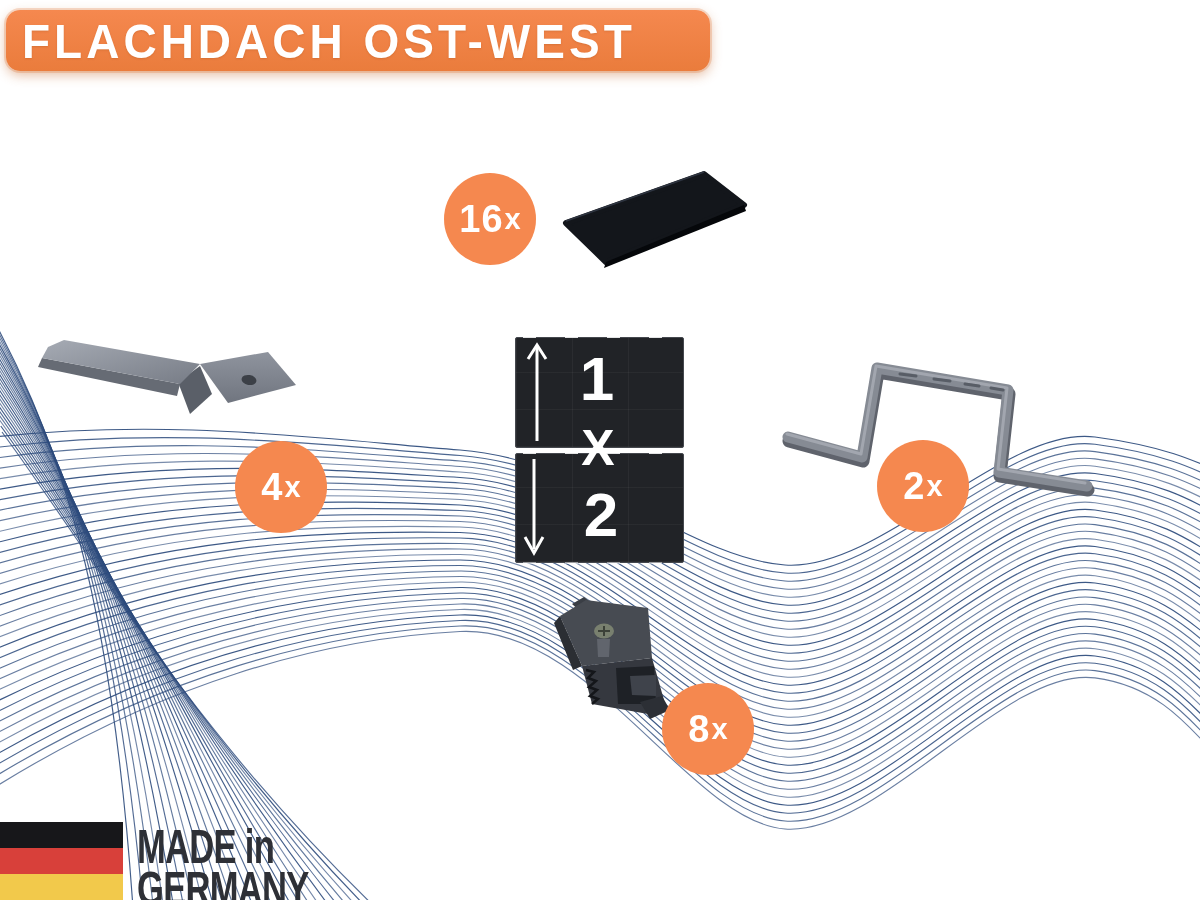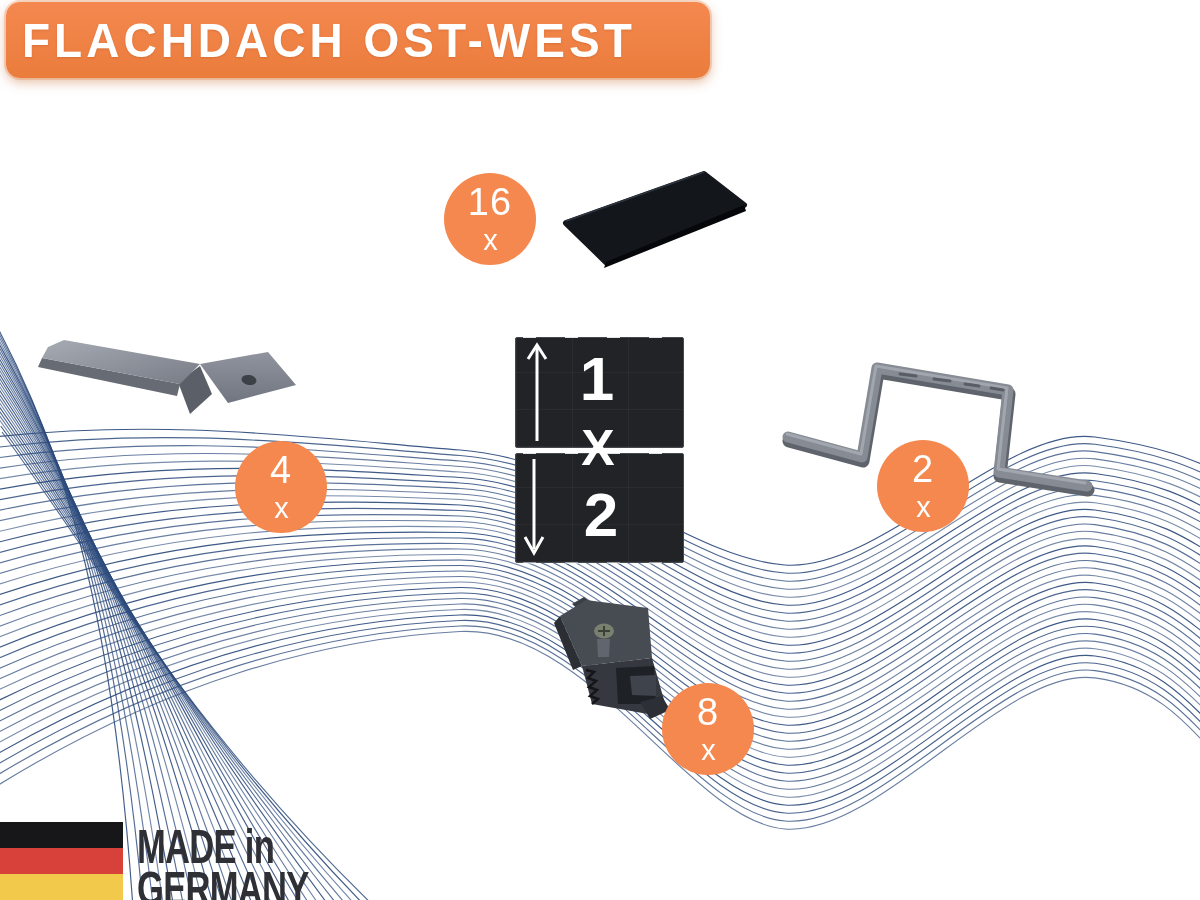--- a/index.html
+++ b/index.html
@@ -4,21 +4,21 @@
 <style>
   html,body{margin:0;padding:0;background:#fff;}
   .stage{
     position:relative;width:1200px;height:900px;overflow:hidden;
     background:#ffffff;font-family:"Liberation Sans",sans-serif;
   }
   
   #waves{position:absolute;left:0;top:0;width:1200px;height:900px;z-index:1;}
   
   .banner{
-    position:absolute;left:6px;top:2px;width:704px;height:76px;z-index:6;
+    position:absolute;left:6px;top:10px;width:704px;height:61px;z-index:6;
     background:linear-gradient(180deg,var(--accent) 0%,var(--accent_deep) 100%);
     border-radius:14px;display:flex;align-items:center;padding:0 16px;box-sizing:border-box;
     box-shadow:0 4px 12px rgba(198,105,45,.45),0 0 0 2px rgba(233,124,60,.25);
   }
   .banner span{
     color:#fff;font-size:46px;font-weight:800;letter-spacing:4px;
     white-space:nowrap;transform:scaleY(1.04);transform-origin:left center;
     text-shadow:0 1px 2px rgba(150,70,20,.25);
   }
   
@@ -46,21 +46,21 @@
     position:absolute;color:#fff;font-weight:800;text-align:center;z-index:3;
     font-family:"Liberation Sans",sans-serif;
   }
   .num.n1{left:62px;top:8px;width:40px;font-size:62px;line-height:68px;}
   .num.nx{left:60px;top:84px;width:46px;font-size:50px;line-height:54px;}
   .num.n2{left:66px;top:144px;width:40px;font-size:62px;line-height:68px;}
   
   .count{
     position:absolute;width:92px;height:92px;border-radius:50%;z-index:4;
     background:var(--accent);display:flex;align-items:center;justify-content:center;
-    color:#fff;font-weight:400;flex-direction:column;
+    color:#fff;font-weight:700;
   }
   .count .val{font-size:38px;letter-spacing:1px;}
   .count .sfx{font-size:29px;margin-left:1px;}
   .count.c16{left:444px;top:173px;}
   .count.c4 {left:235px;top:441px;}
   .count.c2 {left:877px;top:440px;}
   .count.c8 {left:662px;top:683px;}
   
   .madein{position:absolute;left:0;top:810px;z-index:5;}
   .flag{position:absolute;left:0;top:12px;width:123px;height:78px;}

